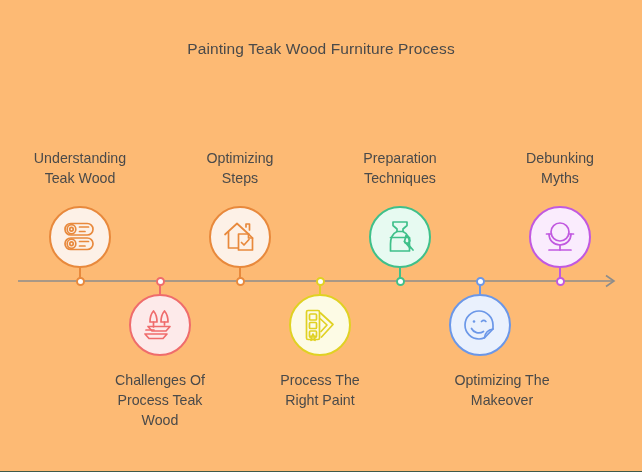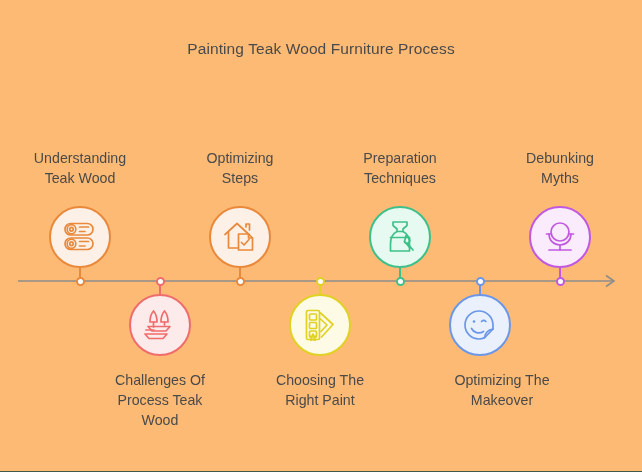--- a/index.html
+++ b/index.html
@@ -167,21 +167,21 @@
       <rect x="6.5" y="5.5" width="13" height="29" rx="1.5"></rect>
       <rect x="9.5" y="9" width="7" height="6" rx="1"></rect>
       <rect x="9.5" y="17.5" width="7" height="6" rx="1"></rect>
       <rect x="9.5" y="26" width="7" height="6" rx="1"></rect>
       <path d="M13 29 l1 2.1 2.3 .3 -1.7 1.6 .4 2.3 -2-1.1 -2 1.1 .4-2.3 -1.7-1.6 2.3-.3 Z"></path>
       <path d="M20.5 8 L33 19.5 L21.5 32"></path>
       <path d="M20.5 14 L27 20 L21 26.5"></path>
     </svg>
           </span>
         </div>
-        <div class="node-label" style="left: 245px; top: 370px; width: 150px;">Choosing The
+        <div class="node-label" style="left: 245px; top: 370px; width: 150px;">Process The
 Right Paint</div>
       </div>
       <div class="node">
         <div class="stem" style="left: 399.2px; top: 268px; height: 13px; background: rgb(63, 192, 138);"></div>
         <div class="axis-dot" style="left: 395.5px; top: 276.5px; border-color: rgb(63, 192, 138);"></div>
         <div class="bubble" style="left: 369px; top: 206px; border-color: rgb(63, 192, 138); background: rgb(231, 250, 241);">
           <span>
     <svg width="40" height="40" viewBox="0 0 40 40" fill="none" stroke="#3fc08a" stroke-width="1.7" stroke-linecap="round" stroke-linejoin="round">
       <path d="M13 5 H27 V8.5 L23 12 V14.5 H17 V12 L13 8.5 Z"></path>
       <path d="M17 14.5 C12 17 10.5 22 10.5 27 V34 H29.5 V27 C29.5 22 28 17 23 14.5"></path>

